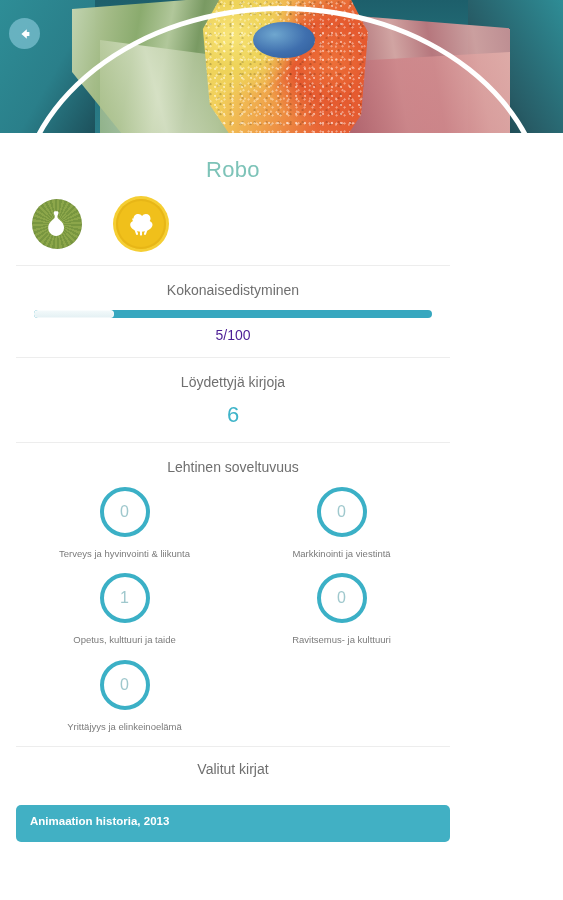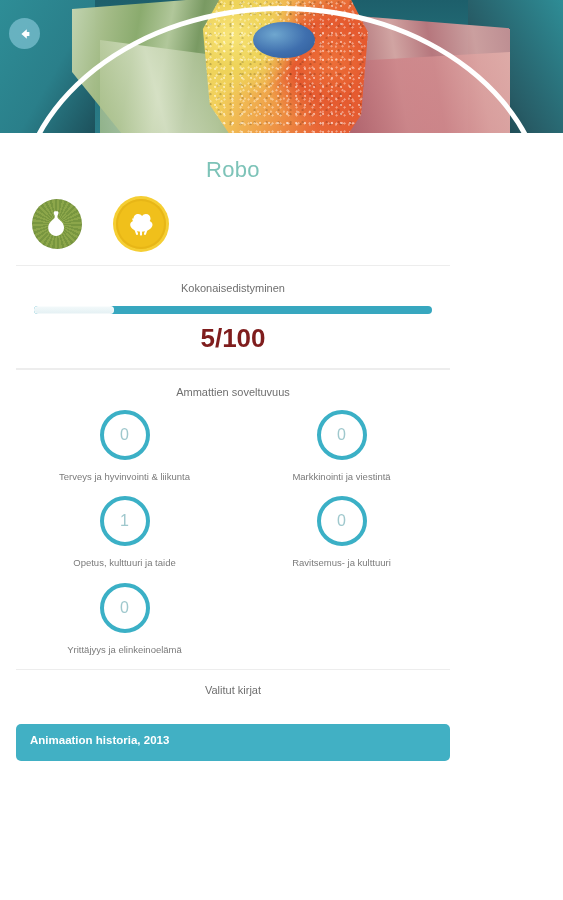--- a/index.html
+++ b/index.html
@@ -209,21 +209,21 @@
     background: #ededed;
     margin: 0 16px;
   }
 
   .section {
     padding: 16px 16px 14px;
     text-align: center;
   }
   .section-label {
     color: #6f6f6f;
-    font-size: 11px;
+    font-size: 14px;
     font-weight: 400;
     margin-bottom: 12px;
   }
 
   
   .progress-wrap {
     padding: 0 18px;
   }
   .progress-track {
     position: relative;
@@ -236,24 +236,24 @@
   .progress-fill {
     position: absolute;
     left: 0; top: 0;
     height: 8px;
     width: 20%;
     border-radius: 4px;
     background: linear-gradient(180deg, #f4fafb 0%, #e3f0f3 100%);
     box-shadow: 0 0 0 1px rgba(255,255,255,.5) inset;
   }
   .progress-value {
-    color: #7f1d1d;
-    font-size: 26px;
+    color: #4c1d95;
+    font-size: 14px;
     margin-top: 9px;
-    font-weight: 700;
+    font-weight: 400;
   }
 
   .big-value {
     color: #3fb4c9;
     font-size: 22px;
     margin-top: 2px;
     font-weight: 400;
   }
 
   
@@ -375,25 +375,29 @@
       <div class="progress-wrap">
         <div class="progress-track">
           <div class="progress-fill" style="width: 20%;"></div>
         </div>
       </div>
       <div class="progress-value">5/100</div>
     </div>
 
     <div class="divider"></div>
 
+    <div class="section">
+      <div class="section-label">Löydettyjä kirjoja</div>
+      <div class="big-value">6</div>
+    </div>
 
     <div class="divider"></div>
 
     <div class="section">
-      <div class="section-label">Ammattien soveltuvuus</div>
+      <div class="section-label">Lehtinen soveltuvuus</div>
 
       <div class="prof-grid">
         <div class="prof-cell">
           <div class="ring">
             <span class="ring-num">0</span>
           </div>
           <div class="prof-label">Terveys ja hyvinvointi &amp; liikunta</div>
         </div>
 
         <div class="prof-cell">

